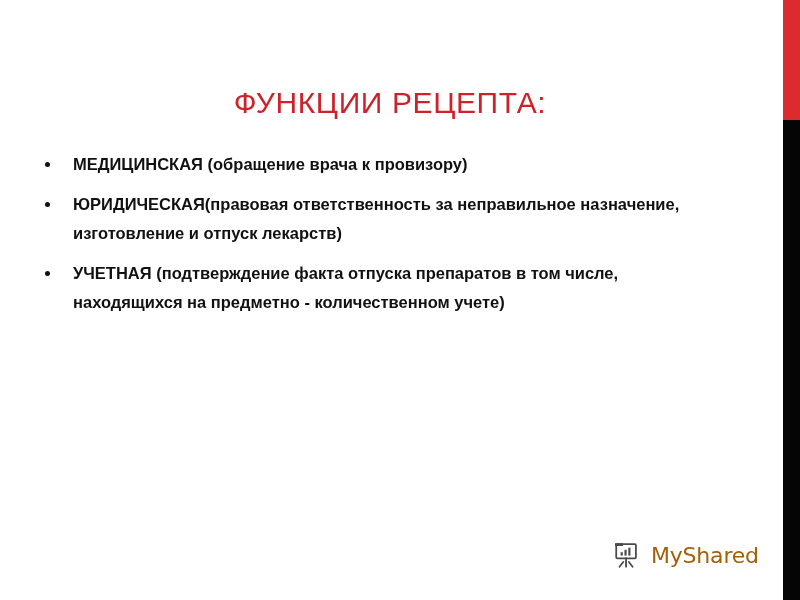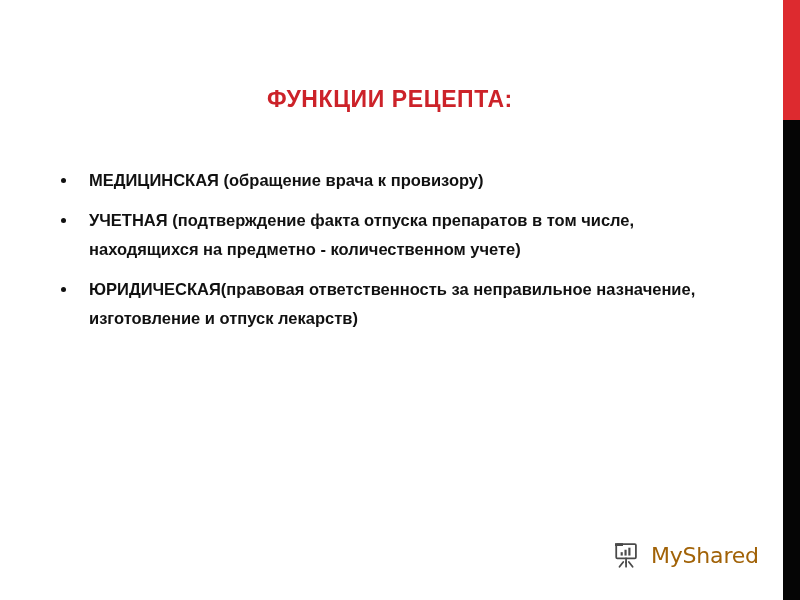--- a/index.html
+++ b/index.html
@@ -43,35 +43,35 @@
   }
 
   
   #slide-title {
     position: absolute;
     left: 60px;
     top: 86px;
     width: 660px;
     text-align: center;
     color: #cc2229;
-    font-size: 23px;
-    font-weight: bold;
+    font-size: 30px;
+    font-weight: normal;
     letter-spacing: 0.6px;
     line-height: 1.15;
     white-space: nowrap;
   }
 
   
   #bullet-list {
     position: absolute;
     left: 40px;
     top: 150px;
     width: 690px;
     list-style: none;
-    margin: 16px;
+    margin: 0;
     padding: 0;
   }
   .bullet-item {
     position: relative;
     padding-left: 33px;
     margin-bottom: 11px;
     font-size: 16.5px;
     line-height: 29px;
     color: #111111;
     font-weight: bold;
@@ -124,26 +124,26 @@
 
   <ul id="bullet-list">
 
     <li class="bullet-item">
       <span class="bullet-marker"></span>
       <span class="bullet-text">МЕДИЦИНСКАЯ (обращение врача к провизору)</span>
     </li>
 
     <li class="bullet-item">
       <span class="bullet-marker"></span>
-      <span class="bullet-text">УЧЕТНАЯ (подтверждение факта отпуска препаратов в том числе, находящихся на предметно - количественном учете)</span>
+      <span class="bullet-text">ЮРИДИЧЕСКАЯ(правовая ответственность за неправильное назначение, изготовление и отпуск лекарств)</span>
     </li>
 
     <li class="bullet-item">
       <span class="bullet-marker"></span>
-      <span class="bullet-text">ЮРИДИЧЕСКАЯ(правовая ответственность за неправильное назначение, изготовление и отпуск лекарств)</span>
+      <span class="bullet-text">УЧЕТНАЯ (подтверждение факта отпуска препаратов в том числе, находящихся на предметно - количественном учете)</span>
     </li>
 
   </ul>
 
   <div id="myshared-logo">
     <svg id="myshared-icon" viewBox="0 0 32 32">
       <g fill="none" stroke="#4a4a4a" stroke-width="1.9" stroke-linecap="round" stroke-linejoin="round">
         <rect x="4.5" y="4.5" width="21" height="15" rx="1.2"></rect>
         <line x1="15" y1="19.5" x2="15" y2="24"></line>
         <line x1="8" y1="28.5" x2="12" y2="23.5"></line>

